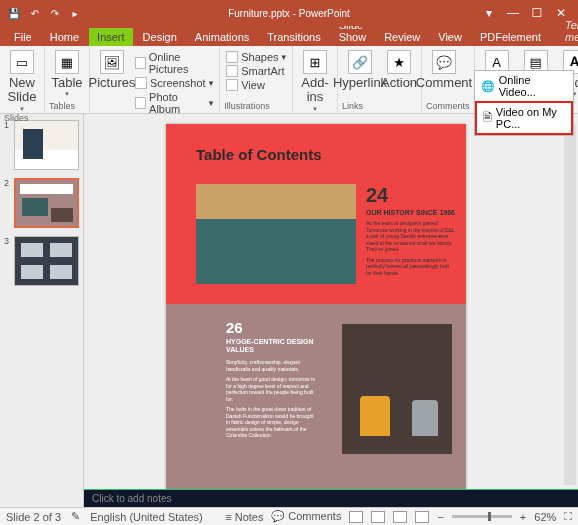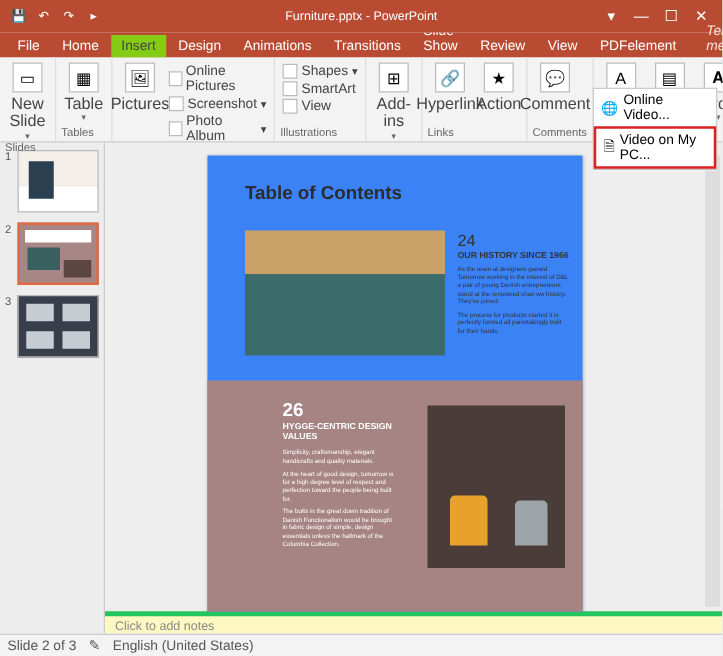--- a/index.html
+++ b/index.html
@@ -38,36 +38,36 @@
 .t1::before{content:"";display:block;width:20px;height:30px;background:#2a4050;margin:8px 0 0 8px}
 .t2{background:#a78686;position:relative}
 .t2 .bar{position:absolute;top:4px;left:4px;right:4px;height:10px;background:#fff}
 .t2 .img1{position:absolute;top:18px;left:6px;width:26px;height:18px;background:#3a6060}
 .t2 .img2{position:absolute;bottom:4px;right:4px;width:22px;height:14px;background:#5c4642}
 .t3{background:#383e4a;position:relative}
 .t3 div{position:absolute;background:#c8cdd4}
 .canvas{flex:1;display:flex;flex-direction:column;overflow:hidden}
 .slide-area{flex:1;display:flex;justify-content:center;padding:10px 40px 4px 10px;overflow:auto;position:relative}
 .scroll-v{position:absolute;right:2px;top:10px;bottom:4px;width:12px;background:#ddd}
-.slide{width:300px;height:365px;background:#3b82f6;box-shadow:0 0 3px rgba(0,0,0,.3);position:relative}
+.slide{width:300px;height:365px;background:#ef4444;box-shadow:0 0 3px rgba(0,0,0,.3);position:relative}
 .slide-title{position:absolute;top:22px;left:30px;font-size:15px;font-weight:bold;color:#2c2c2c}
 .hero{position:absolute;top:60px;left:30px;width:160px;height:100px;background:linear-gradient(180deg,#c9a169 0%,#c9a169 35%,#3c6b6b 35%,#3c6b6b 100%)}
 .sec24{position:absolute;top:60px;left:200px;width:90px;color:#333}
-.sec24 .num{font-size:13px;font-weight:normal}
+.sec24 .num{font-size:20px;font-weight:bold}
 .sec24 .hd{font-size:7px;font-weight:bold;margin:2px 0}
 .sec24 p{font-size:5px;line-height:1.3;margin-top:4px}
 .lower{position:absolute;top:180px;left:0;right:0;bottom:0;background:#a78484}
 .sec26{position:absolute;top:195px;left:60px;width:90px;color:#fff}
 .sec26 .num{font-size:15px;font-weight:bold}
 .sec26 .hd{font-size:7px;font-weight:bold;line-height:1.1;margin:2px 0 6px 0}
 .sec26 p{font-size:5px;line-height:1.3;margin-bottom:4px}
 .chairimg{position:absolute;top:200px;right:14px;width:110px;height:130px;background:#4a3c38}
 .chairimg::before{content:"";position:absolute;left:18px;bottom:18px;width:30px;height:40px;background:#e8a22c;border-radius:4px 4px 0 0}
 .chairimg::after{content:"";position:absolute;right:14px;bottom:18px;width:26px;height:36px;background:#9ea5a8;border-radius:4px 4px 0 0}
-.notes{height:18px;background:#fef9c3;border-top:4px solid #22c55e;padding:3px 8px;color:#888;font-size:10px}
+.notes{height:18px;background:#0f172a;border-top:1px solid #22c55e;padding:3px 8px;color:#888;font-size:10px}
 .status{height:18px;background:#f3f3f3;border-top:1px solid #ccc;display:flex;align-items:center;padding:0 6px;font-size:10px;color:#555;gap:10px}
 .status .right{margin-left:auto;display:flex;align-items:center;gap:8px}
 .vbtn{width:14px;height:12px;border:1px solid #999;background:#fff}
 .zoom-track{width:60px;height:3px;background:#bbb;position:relative}
 .zoom-track::after{content:"";position:absolute;left:36px;top:-3px;width:3px;height:9px;background:#666}
 </style>
 </head>
 <body>
 
 <div class="titlebar">
@@ -266,13 +266,26 @@
       <div class="scroll-v"></div>
     </div>
     <div class="notes">Click to add notes</div>
   </div>
 </div>
 
 <div class="status">
   <span>Slide 2 of 3</span>
   <span>✎</span>
   <span>English (United States)</span>
+  <div class="right">
+    <span>≡ <span>Notes</span></span>
+    <span>💬 <span>Comments</span></span>
+    <span class="vbtn"></span>
+    <span class="vbtn"></span>
+    <span class="vbtn"></span>
+    <span class="vbtn"></span>
+    <span>−</span>
+    <span class="zoom-track"></span>
+    <span>+</span>
+    <span>62%</span>
+    <span>⛶</span>
+  </div>
 </div>
 
 </body></html>

